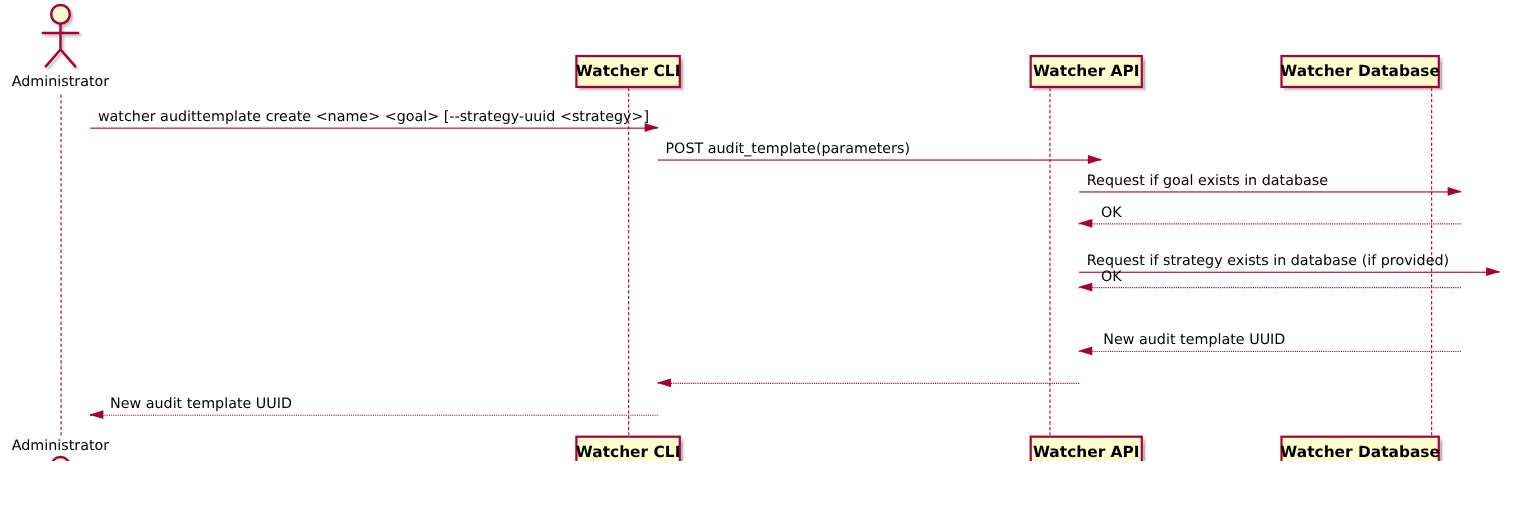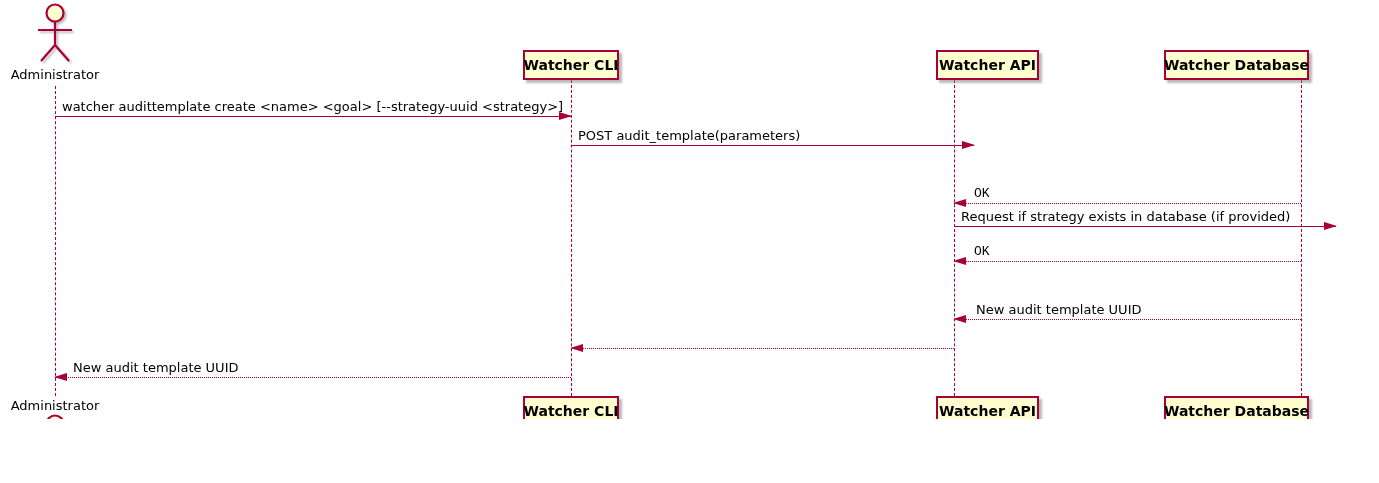--- a/index.html
+++ b/index.html
@@ -48,21 +48,21 @@
   .actor-top-svg{left:29px;top:3px;}
   .actor-bottom-svg{left:29px;top:411px;}
   .actor-label{
     position:absolute;left:0;width:110px;
     text-align:center;font-size:13px;white-space:nowrap;
   }
   .actor-label-top{top:67px;}
   .actor-label-bottom{top:398px;}
 
   
-  .msg{position:absolute;height:18px;}
+  .msg{position:absolute;height:18px;margin-left:27px;}
   .msg-label{
     position:absolute;top:0;
     font-size:13px;line-height:15px;white-space:nowrap;
   }
   .msg-line{
     position:absolute;left:0;right:0;bottom:0;height:0;
   }
   .line-solid{border-top:1.5px solid var(--accent);}
   .line-dashed{border-top:1.5px dotted var(--accent);}
   .ah{position:absolute;width:0;height:0;}
@@ -75,30 +75,30 @@
   .ah-l{
     left:-1px;top:-5px;
     border-right:13px solid var(--accent);
     border-top:4.5px solid transparent;
     border-bottom:4.5px solid transparent;
   }
   .m1{top:99px;left:55px;width:516px;}
   .m2{top:128px;left:571px;width:383px;padding-left:20px;}
   .m3{top:157px;left:954px;width:347px;}
   .m4{top:186px;left:954px;width:347px;}
-  .m5{top:209px;left:954px;width:347px;padding-left:35px;}
+  .m5{top:230px;left:954px;width:347px;padding-left:35px;}
   .m6{top:244px;left:954px;width:347px;}
   .m7{top:273px;left:954px;width:347px;}
   .m8{top:302px;left:954px;width:347px;}
   .m9{top:331px;left:571px;width:383px;}
   .m10{top:360px;left:55px;width:516px;}
   .lbl-7{left:7px;}
   .lbl-17{left:17px;}
   .lbl-18{left:18px;}
-  .lbl-20{left:20px;font-family:Liberation Mono, monospace;}
+  .lbl-20{left:20px;}
   .lbl-22{left:22px;}
 </style>
 </head>
 <body>
 
 <div class="canvas">
 
   <div class="lifeline ll-admin"></div>
   <div class="lifeline ll-cli"></div>
   <div class="lifeline ll-api"></div>
@@ -126,20 +126,26 @@
       </div>
   </div>
 
   <div class="msg m2">
     <div class="msg-label lbl-7">POST audit_template(parameters)</div>
     <div class="msg-line line-solid">
         <span class="ah ah-r"></span>
       </div>
   </div>
 
+  <div class="msg m3">
+    <div class="msg-label lbl-7">Request if goal exists in database</div>
+    <div class="msg-line line-solid">
+        <span class="ah ah-r"></span>
+      </div>
+  </div>
 
   <div class="msg m4">
     <div class="msg-label lbl-20">OK</div>
     <div class="msg-line line-dashed">
         <span class="ah ah-l"></span>
       </div>
   </div>
 
   <div class="msg m5">
     <div class="msg-label lbl-7">Request if strategy exists in database (if provided)</div>

